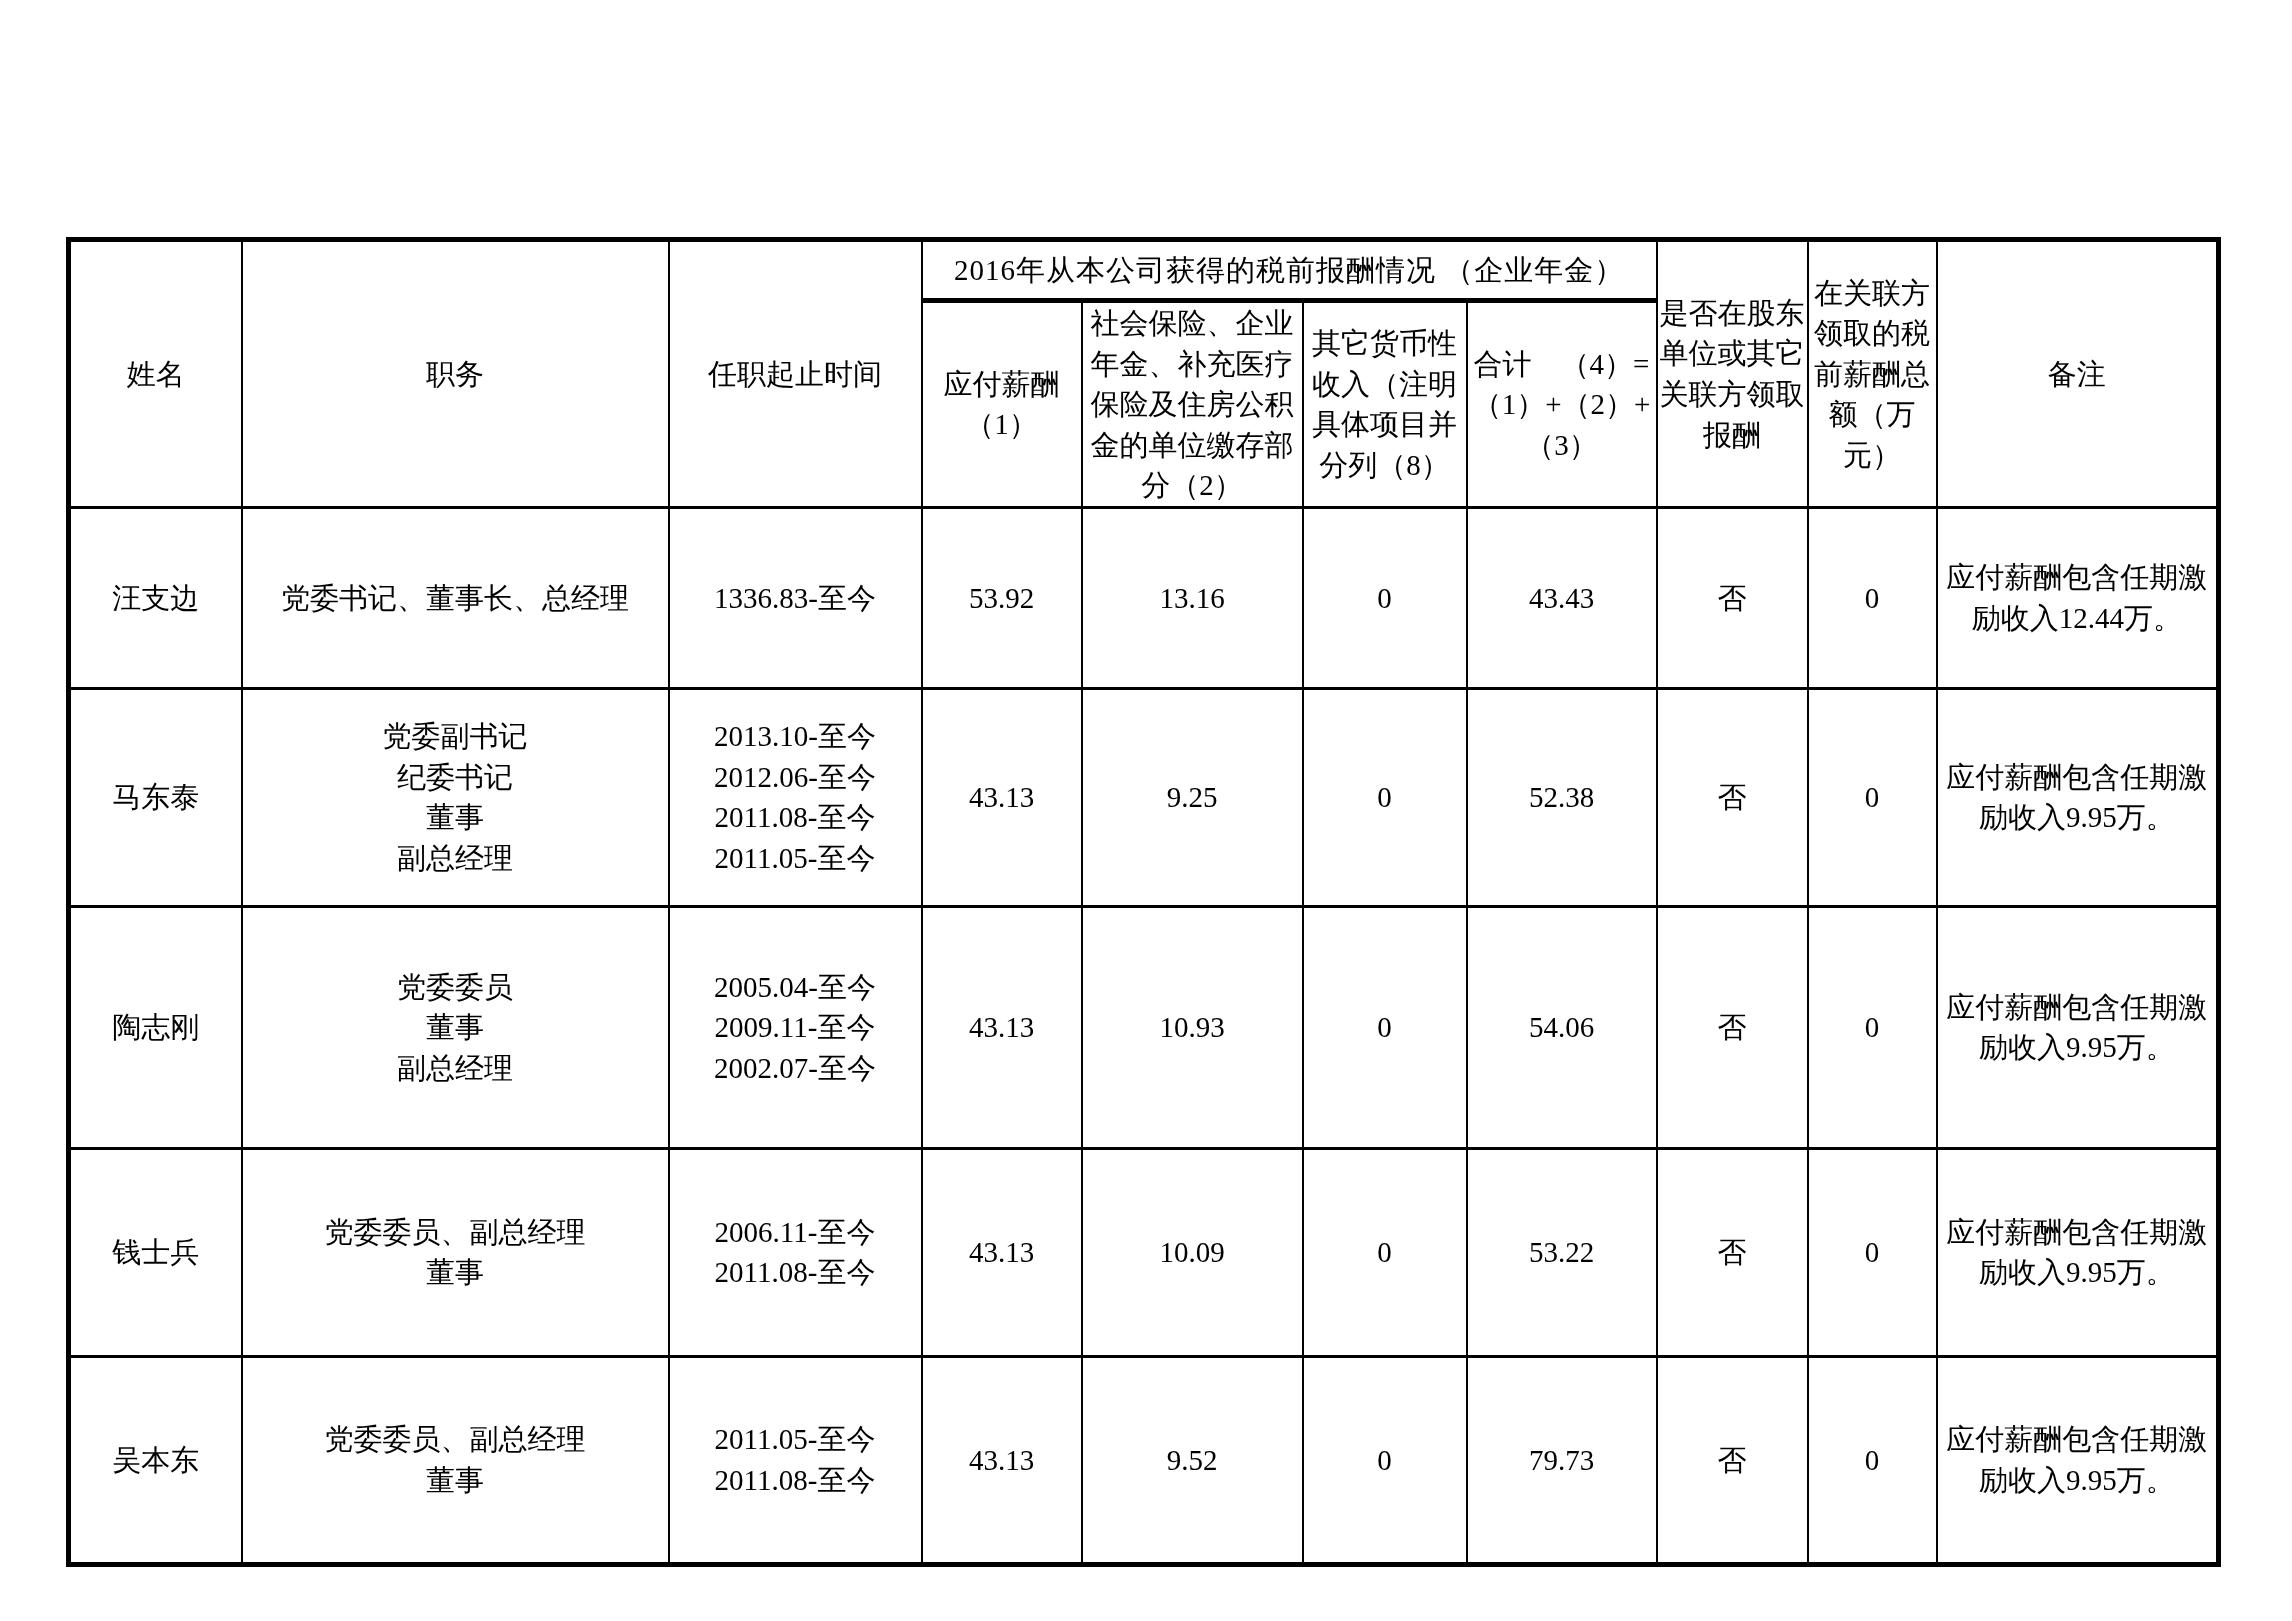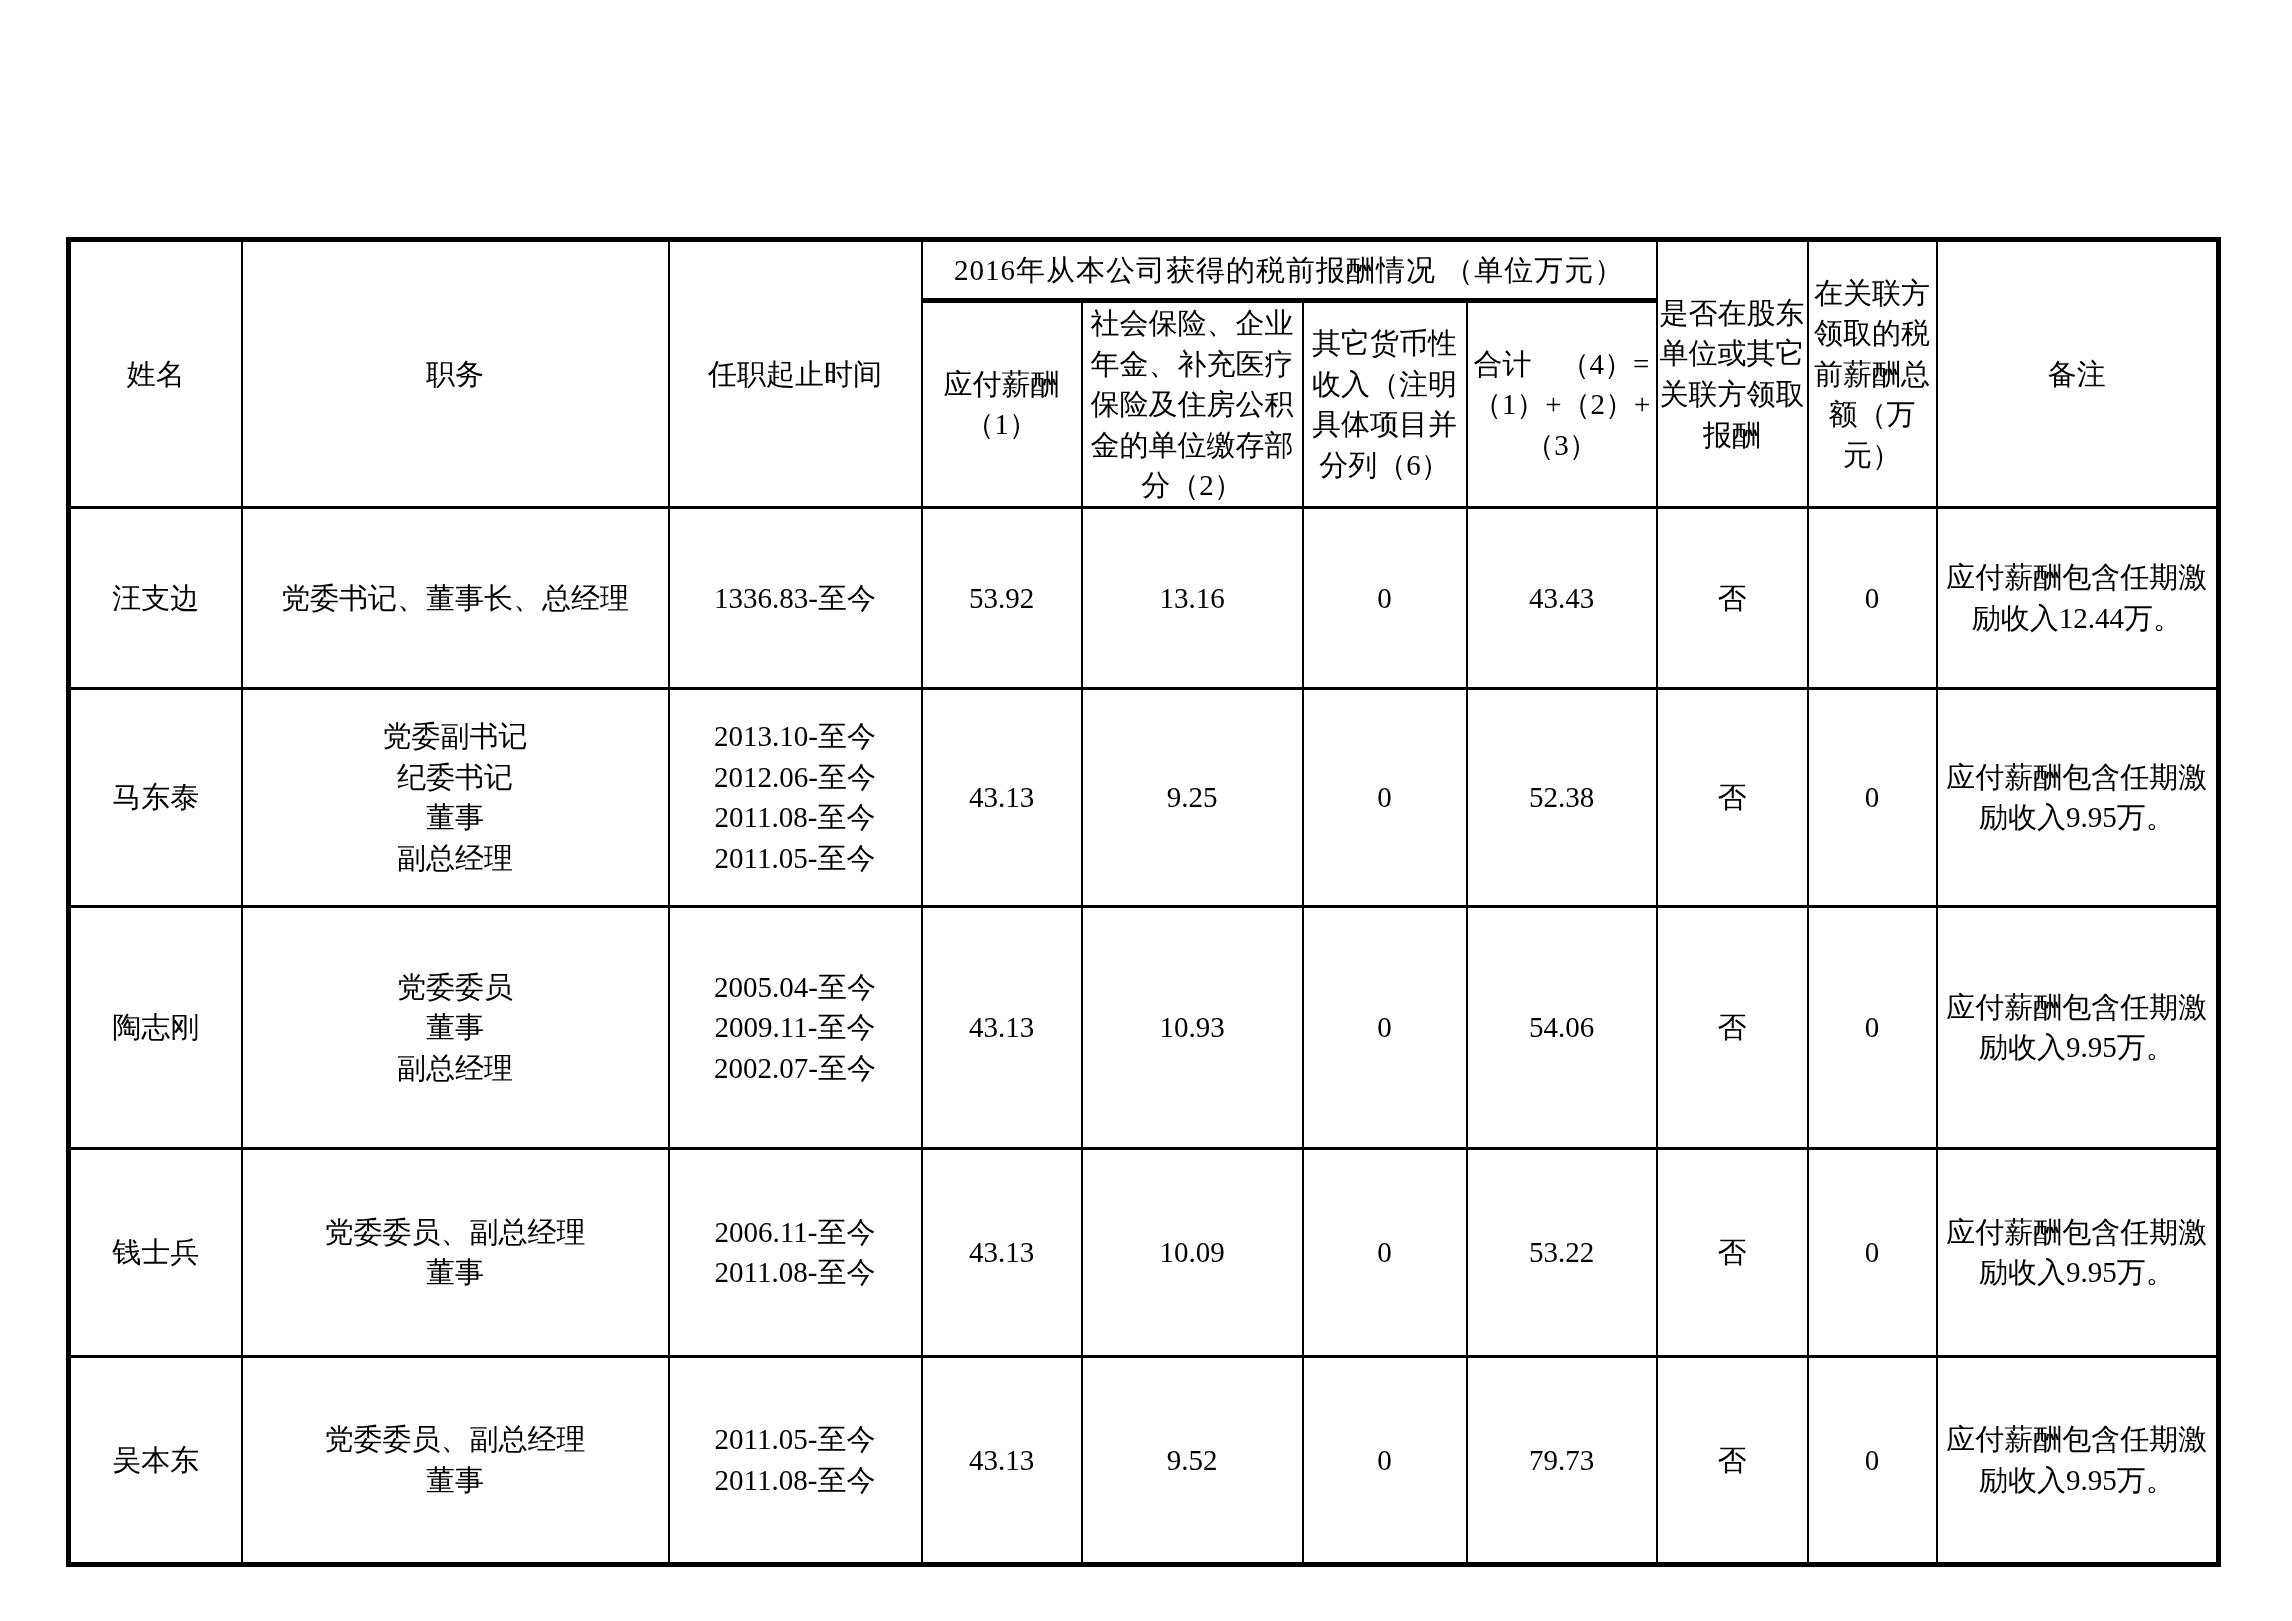--- a/index.html
+++ b/index.html
@@ -75,30 +75,30 @@
       <col style="width:190px">
         <col style="width:151px">
         <col style="width:129px">
       <col style="width:282px">
     </colgroup>
     <thead>
       <tr style="height:61px">
         <th rowspan="2">姓名</th>
         <th rowspan="2">职务</th>
         <th rowspan="2">任职起止时间</th>
-        <th colspan="4" class="group-head">2016年从本公司获得的税前报酬情况 （单位万元）</th>
+        <th colspan="4" class="group-head">2016年从本公司获得的税前报酬情况 （企业年金）</th>
         <th rowspan="2">是否在股东单位或其它关联方领取报酬</th>
         <th rowspan="2">在关联方领取的税前薪酬总额（万元）</th>
         <th rowspan="2">备注</th>
       </tr>
       <tr style="height:167px">
         <th class="pre subhead-left">应付薪酬
 （1）</th>
         <th class="subhead-left">社会保险、企业年金、补充医疗保险及住房公积金的单位缴存部分（2）</th>
-        <th class="subhead-left">其它货币性收入（注明具体项目并分列（6）</th>
+        <th class="subhead-left">其它货币性收入（注明具体项目并分列（8）</th>
         <th class="pre subhead-left">合计　（4）=
 （1）+（2）+
 （3）</th>
       </tr>
     </thead>
     <tbody>
       <tr style="height:181px">
         <td class="name-cell">汪支边</td>
         <td class="pos-cell pre">党委书记、董事长、总经理</td>
         <td class="term-cell pre">1336.83-至今</td>

